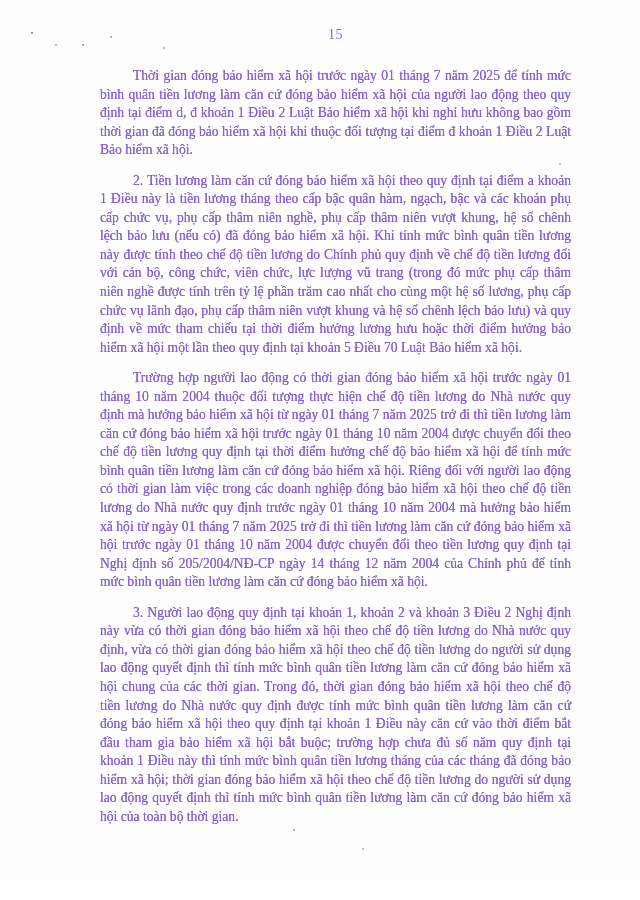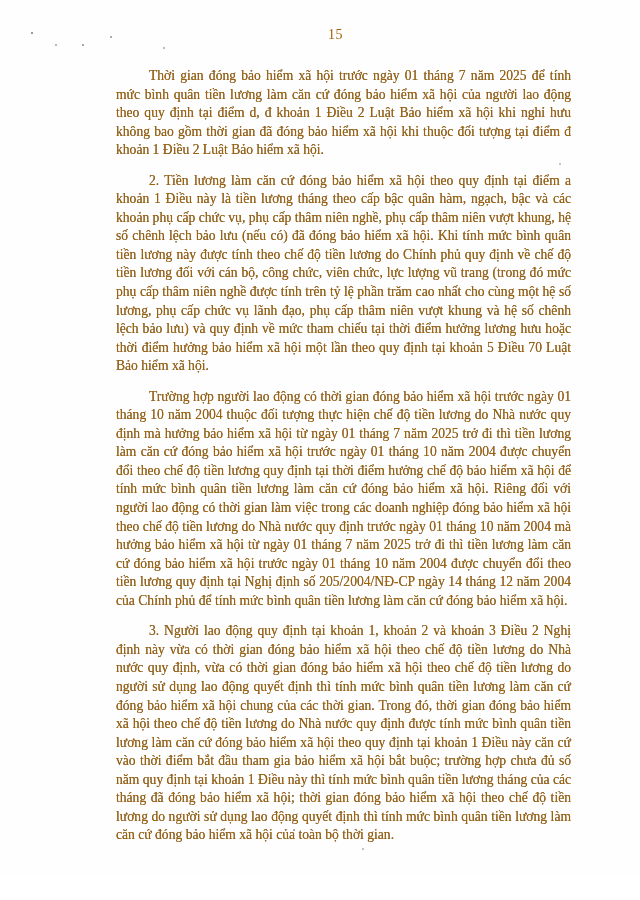--- a/index.html
+++ b/index.html
@@ -8,21 +8,21 @@
     height: 900px;
     background: #ffffff;
     overflow: hidden;
   }
   .page {
     position: relative;
     width: 640px;
     height: 877px;
     background: #fefefe;
     font-family: "Liberation Serif", "DejaVu Serif", serif;
-    color: #a16207;
+    color: #8b5cf6;
   }
   .page-number {
     position: absolute;
     top: 27px;
     left: 100px;
     width: 471px;
     text-align: center;
     font-size: 14px;
     letter-spacing: 0.5px;
   }
@@ -30,21 +30,21 @@
     position: absolute;
     top: 67px;
     left: 100px;
     width: 471px;
     font-size: 13.6px;
     line-height: 18.55px;
     text-align: justify;
     text-shadow: 0 0 0.3px rgba(0,0,0,0.55);
   }
   .para {
-    margin: 0 0 12px 16px;
+    margin: 0 0 12px 0;
     text-indent: 33px;
   }
   
   .speck {
     position: absolute;
     border-radius: 50%;
     background: #4a4a4a;
   }
   .s1 { left: 31px;  top: 32px;  width: 2px; height: 2px; opacity: .75; }
   .s2 { left: 55px;  top: 44px;  width: 2px; height: 2px; opacity: .50; }

